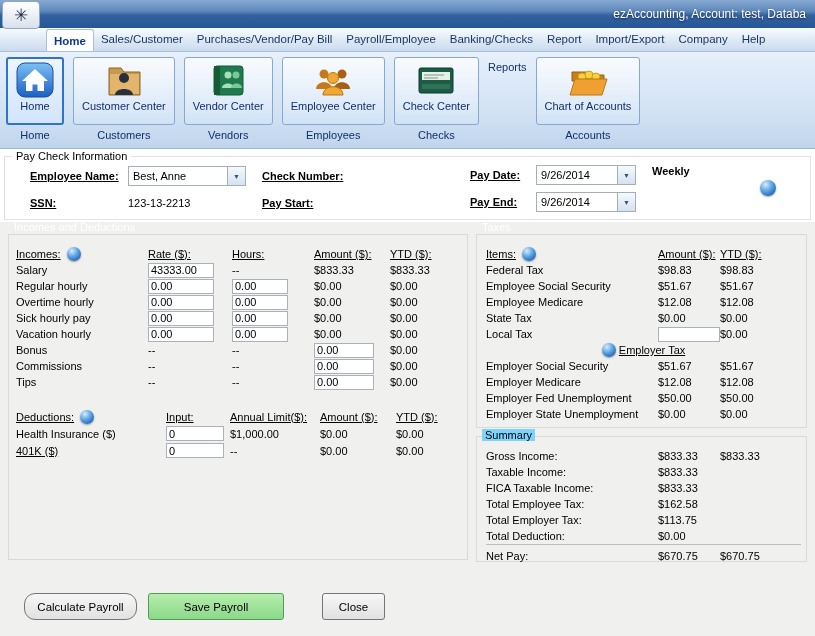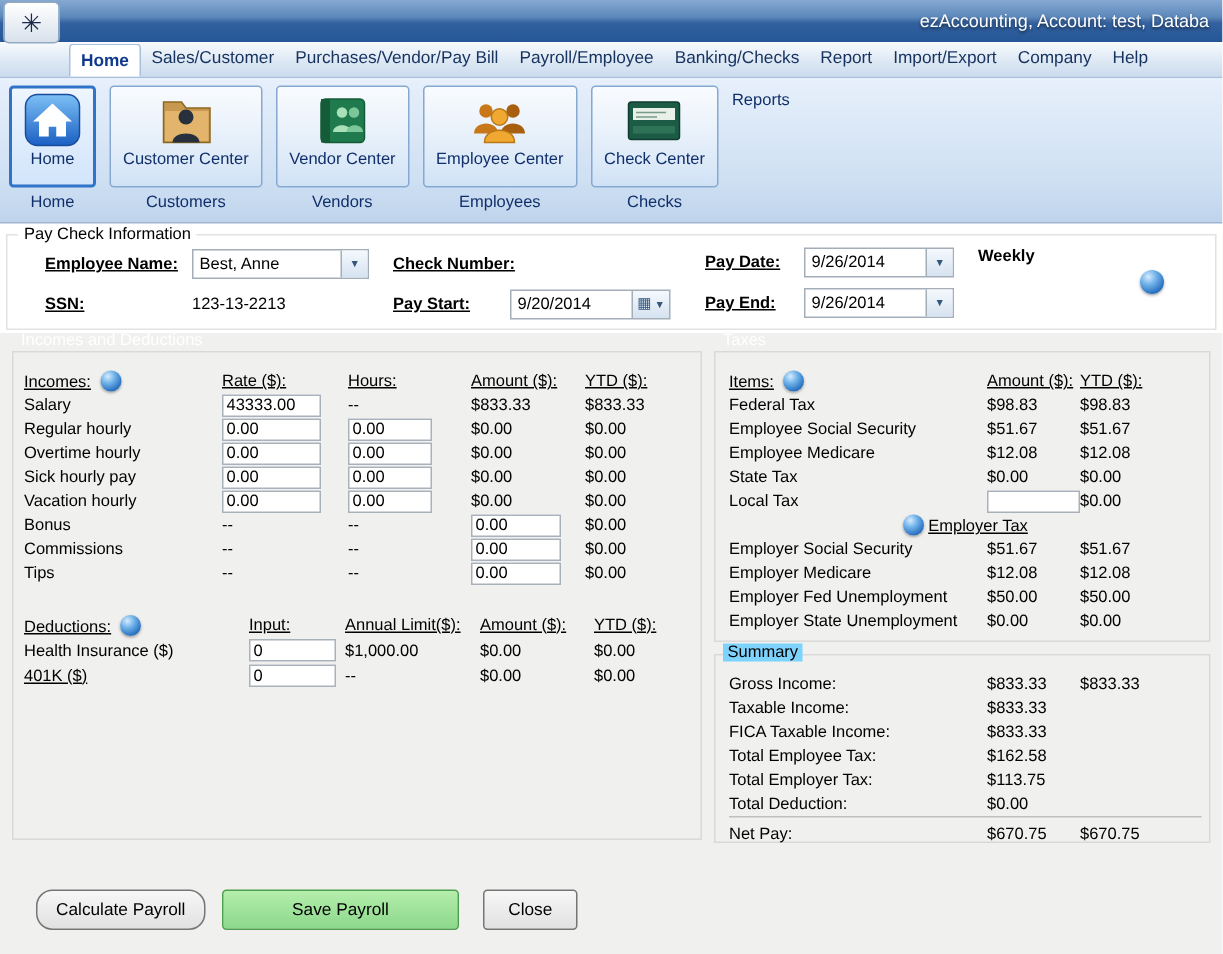--- a/index.html
+++ b/index.html
@@ -187,44 +187,53 @@
         </span>
         <span class="tool-caption">Check Center</span>
       </div>
       <span class="tool-sub">Checks</span>
     </div>
 
     <div class="tool-item">
       <span class="tool-sub">Reports</span>
     </div>
 
+    <div class="tool-item">
+      <div class="tool-btn">
+        <span>
+          <svg width="44" height="38" viewBox="0 0 44 38">
+            <path d="M6 11 h14 l3 3 h15 v6 H6 Z" fill="#c88018" stroke="#96600e"></path>
+            <circle cx="16" cy="16" r="4" fill="#f8d040" stroke="#c8a020"></circle>
+            <circle cx="23" cy="14" r="4" fill="#f8d040" stroke="#c8a020"></circle>
+            <circle cx="30" cy="16" r="4" fill="#f8d040" stroke="#c8a020"></circle>
+            <path d="M4 34 L9 18 H41 L36 34 Z" fill="#f0a030" stroke="#b87818"></path>
+          </svg>
+        </span>
+        <span class="tool-caption">Chart of Accounts</span>
+      </div>
+      <span class="tool-sub">Accounts</span>
+    </div>
   </div>
 
   <div class="pc-box"></div>
   <div class="pc-caption">Pay Check Information</div>
 
   <span class="flabel" style="left:30px;top:170px;">Employee Name:</span>
   <div class="combo" style="left:128px;top:166px;width:118px;">
     <span class="val">Best, Anne</span>
     <span class="arrow-btn">▼</span>
   </div>
 
   <span class="flabel" style="left:30px;top:197px;">SSN:</span>
   <span class="fvalue" style="left:128px;top:197px;">123-13-2213</span>
 
   <span class="flabel" style="left:262px;top:170px;">Check Number:</span>
   <input class="noborder-input" style="left: 352px; top: 166px; width: 100px; height: 18px;" value="">
 
   <span class="flabel" style="left:262px;top:197px;">Pay Start:</span>
-  <div class="combo" style="left:340px;top:193px;width:107px;">
-    <span class="val">9/20/2014</span>
-    <span class="arrow-btn cal-btn">
-      <span class="cal-glyph">▦</span>▼
-    </span>
-  </div>
 
   <span class="flabel" style="left:470px;top:169px;">Pay Date:</span>
   <div class="combo" style="left:536px;top:165px;width:100px;">
     <span class="val">9/26/2014</span>
     <span class="arrow-btn">▼</span>
   </div>
 
   <span class="flabel" style="left:470px;top:196px;">Pay End:</span>
   <div class="combo" style="left:536px;top:192px;width:100px;">
     <span class="val">9/26/2014</span>
@@ -389,16 +398,16 @@
     <div class="cell">Total Deduction:</div>
     <div class="cell">$0.00</div>
     <div class="cell"></div>
 
     <div class="cell sep-top">Net Pay:</div>
     <div class="cell sep-top">$670.75</div>
     <div class="cell sep-top">$670.75</div>
   </div>
 
   <button class="btn" style="left:24px;top:593px;width:113px;border-radius:11px;">Calculate Payroll</button>
-  <button class="btn green" style="left:148px;top:593px;width:158px;">Save Payroll</button>
+  <button class="btn green" style="left:148px;top:593px;width:136px;">Save Payroll</button>
   <button class="btn" style="left:322px;top:593px;width:63px;">Close</button>
 
 </div>
 
 </body></html>

